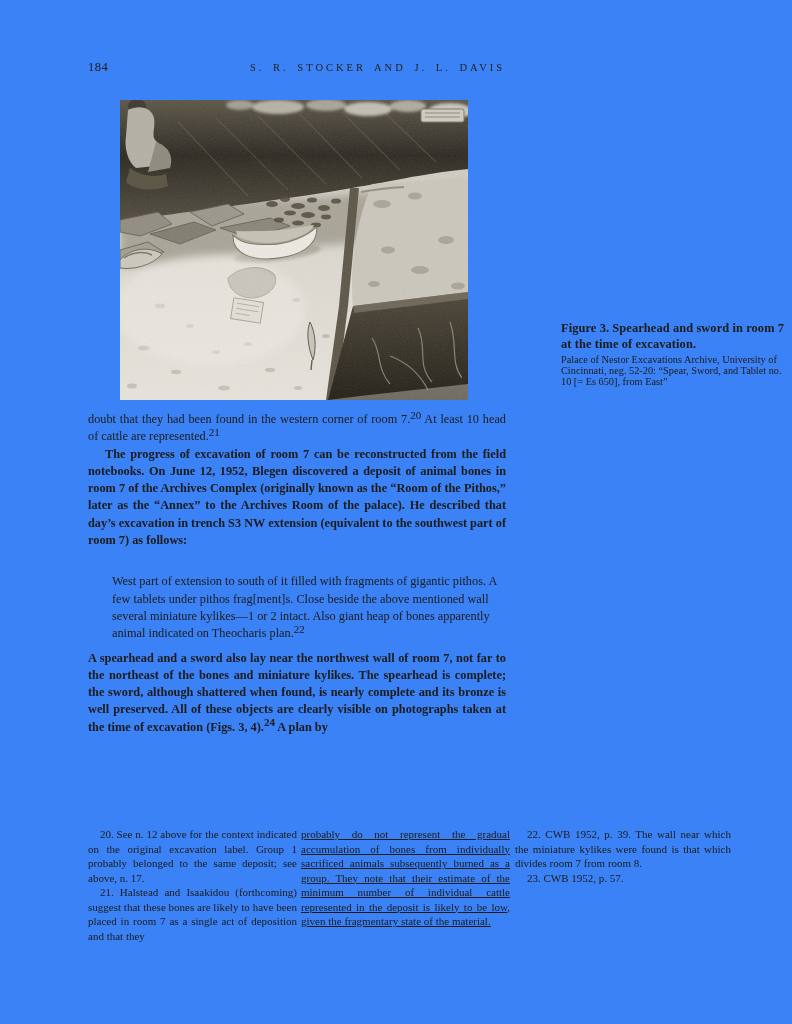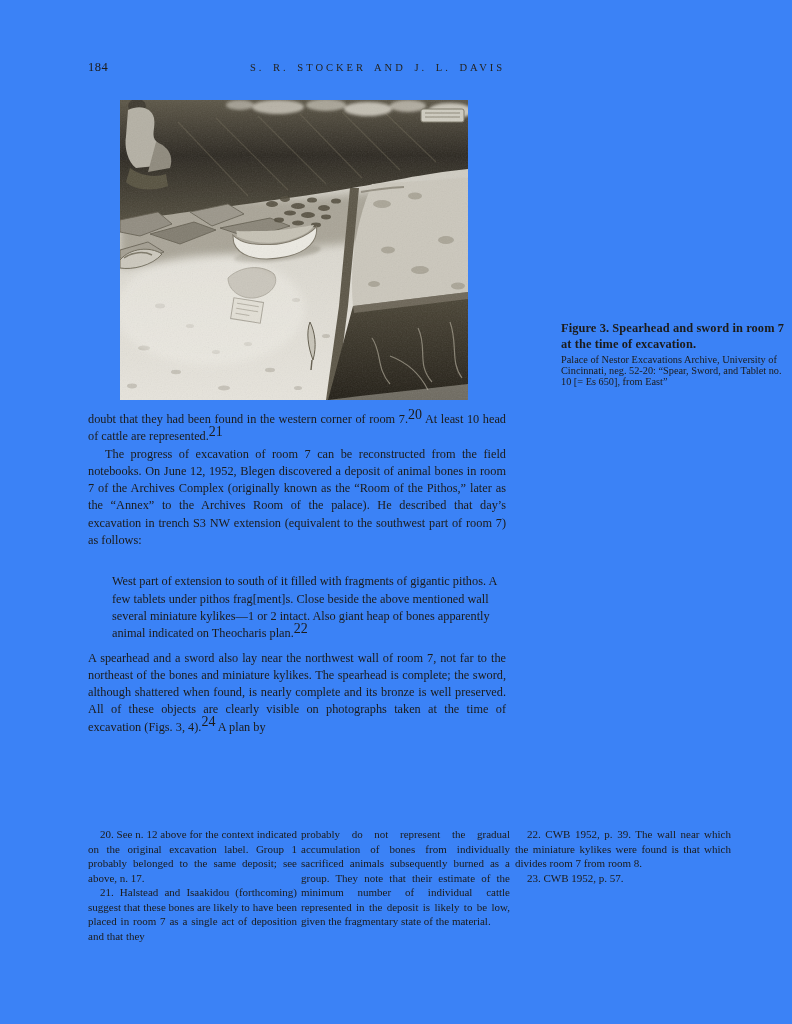--- a/index.html
+++ b/index.html
@@ -21,33 +21,33 @@
   .caption{position:absolute;left:513px;top:320px;width:233px;margin-left:48px;}
   .caption-title{font-weight:bold;font-size:12.4px;line-height:16px;letter-spacing:0.1px;}
   .caption-credit{font-size:10.3px;line-height:11px;margin-top:2px;}
   
   .body-text{
     position:absolute;left:88px;top:411px;width:418px;
     font-size:12.3px;line-height:17.3px;text-align:justify;
   }
   .body-text p{margin:0;}
   .p-indent{text-indent:17px;}
-  .p-space{margin-top:4px;}
+  .p-space{margin-top:4px;font-weight:bold;}
   blockquote{
     margin:24px 0 7px 0;padding:0 0 0 24px;text-align:left;
   }
-  sup.fn{font-size:14px;line-height:0;vertical-align:baseline;position:relative;top:-4.5px;}
+  sup.fn{font-size:11px;line-height:0;vertical-align:baseline;position:relative;top:-4.5px;}
   
   .footnotes{position:absolute;left:88px;top:827px;width:643px;font-size:11px;line-height:14.5px;}
   .fn-col{position:absolute;top:0;text-align:justify;}
   .fn-col-1{left:0;width:209px;}
   .fn-col-2{left:213px;width:209px;}
   .fn-col-3{left:427px;width:216px;}
   .fn-note{margin:0;text-indent:12px;}
-  .fn-cont{margin:0;text-indent:0;}
+  .fn-cont{margin:0;text-indent:0;text-decoration:underline;}
   .it{font-style:italic;}
 </style>
 </head>
 <body>
 
 <div class="page">
 
   <span class="page-number">184</span>
   <span class="running-head">S. R. STOCKER AND J. L. DAVIS</span>
 

